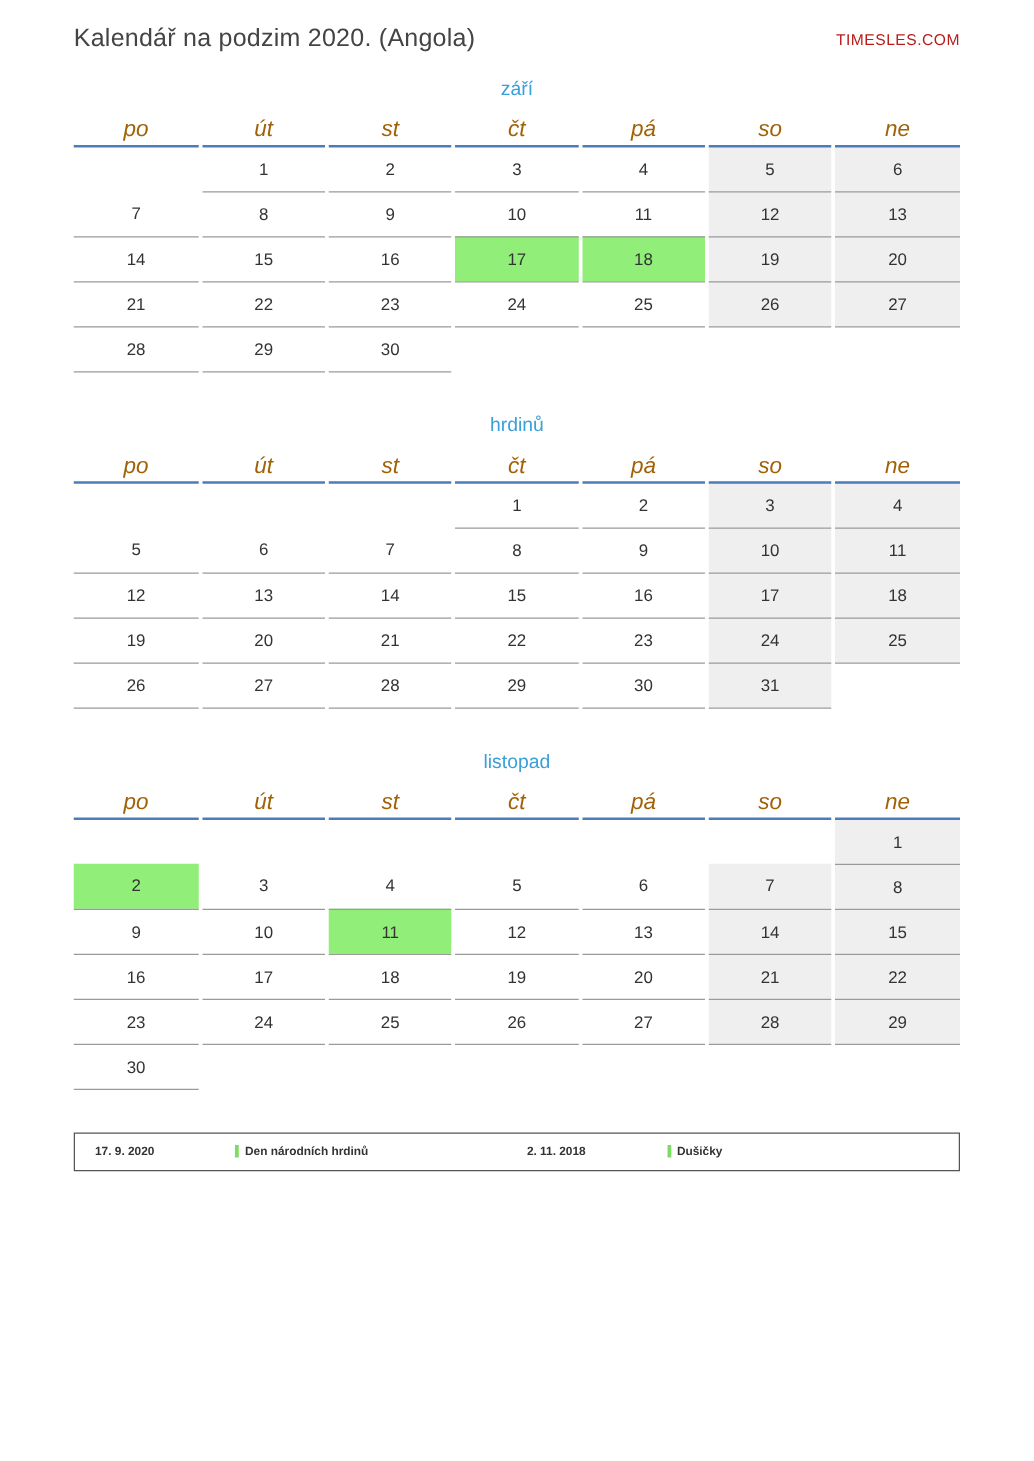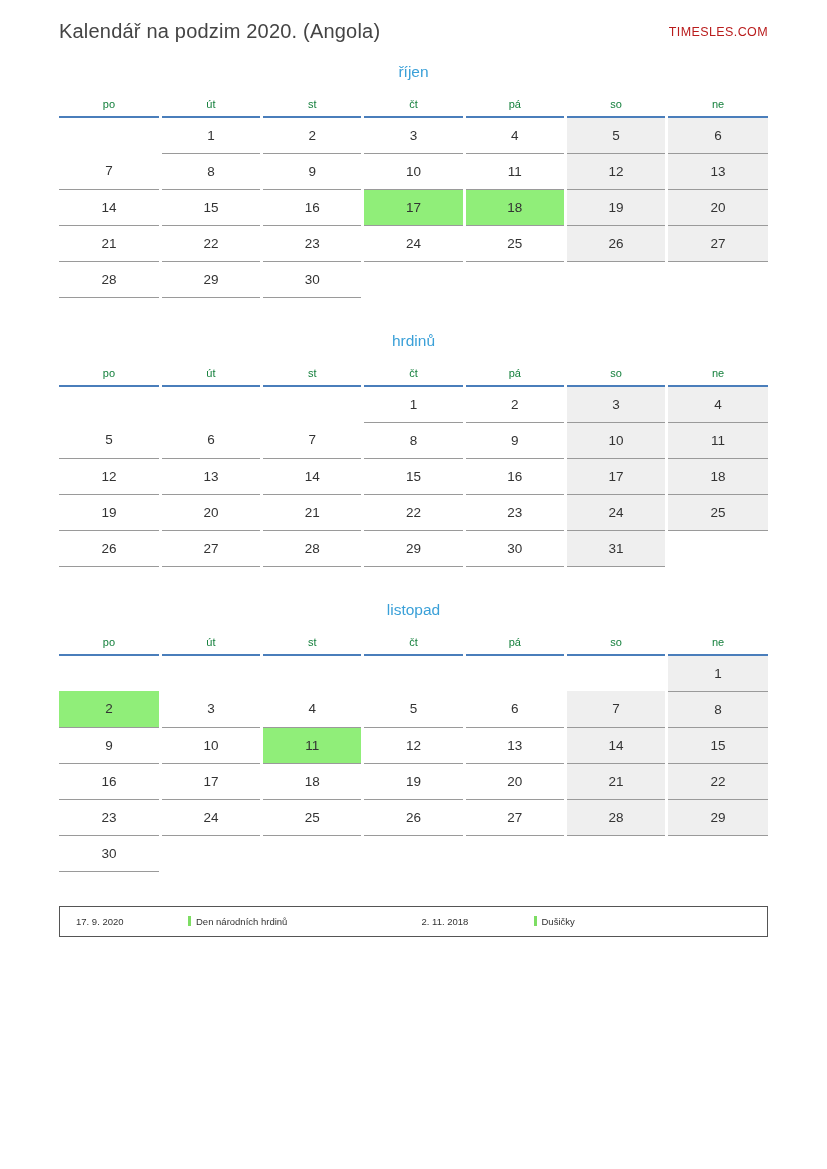--- a/index.html
+++ b/index.html
@@ -63,23 +63,24 @@
     height: 36px;
     text-align: center;
     vertical-align: middle;
     font-size: 13.5px;
     font-weight: normal;
     color: #333333;
     padding: 0;
   }
   table.cal th {
     height: 26px;
-    font-size: 11px;
-    color: #15803d;
+    font-size: 18px;
+    color: #a16207;
     border-bottom: 2px solid #4a7ebb;
+    font-style: italic;
   }
   table.cal td {
     border-bottom: 1px solid #9a9a9a;
   }
   table.cal td.empty {
     border-bottom: none;
     background: transparent;
   }
   table.cal td.we {
     background: #efefef;
@@ -103,20 +104,21 @@
   .legend-row {
     display: flex;
     align-items: center;
     height: 14px;
     margin: 1px 0;
   }
   .legend-col {
     display: flex;
     align-items: center;
     width: 50%;
+    font-weight: bold;
   }
   .legend-date {
     width: 120px;
     font-size: 9.5px;
     color: #333333;
     padding-left: 8px;
   }
   .legend-bar {
     width: 3px; height: 10px;
     background: #7ddd63;
@@ -133,21 +135,21 @@
 <body>
 
 <div class="page">
 
   <div class="header">
     <div class="doc-title">Kalendář na podzim 2020. (Angola)</div>
     <div class="brand">TIMESLES.COM</div>
   </div>
 
   <div class="month" id="month-0" style="top: 62px;">
-    <div class="month-title">říjen</div>
+    <div class="month-title">září</div>
     <div class="grid-holder">
         <table class="cal">
           <thead>
             <tr>
               <th>po</th>
               <th>út</th>
               <th>st</th>
               <th>čt</th>
               <th>pá</th>
               <th>so</th>

